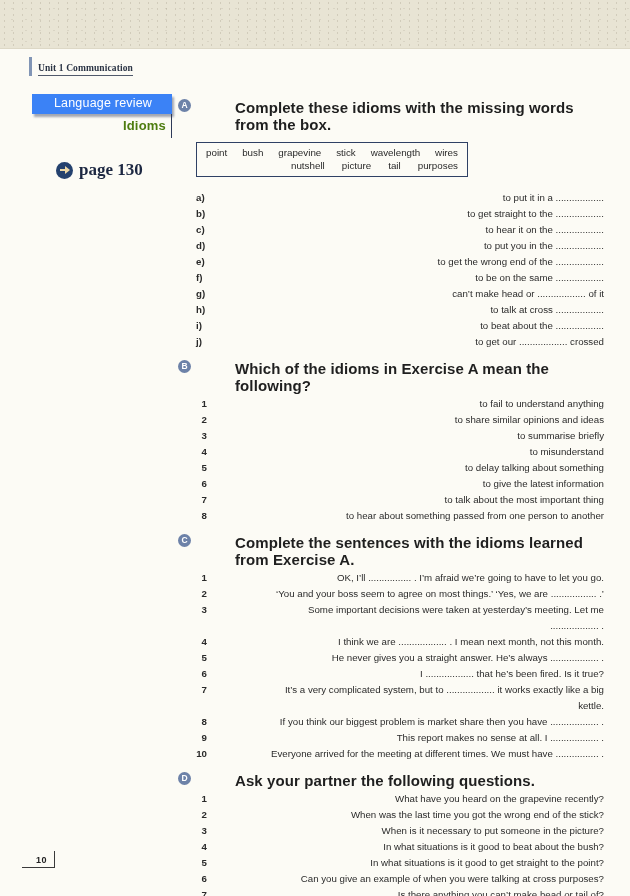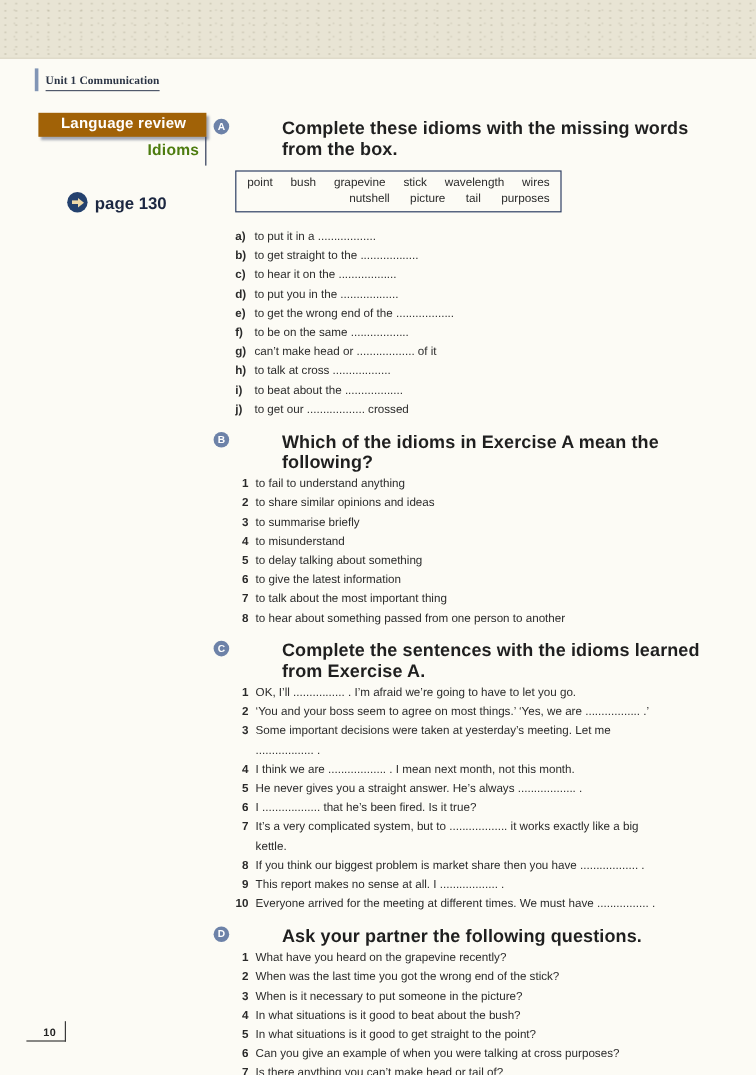--- a/index.html
+++ b/index.html
@@ -33,22 +33,22 @@
     font-size:9.5px; font-weight:bold; color:#2b3445;
     padding-bottom:2px;
     border-bottom:1.2px solid #50596b;
     letter-spacing:.1px;
     font-family:Liberation Serif, serif;
   }
   
   .sidebar { position:absolute; left:32px; top:94px; width:140px; }
   .lr-tab {
     display:block;
-    background:#a16207;
-    color:#fff; font-weight:bold; font-size:12.5px;
+    background:#3b82f6;
+    color:#fff; font-weight:normal; font-size:12.5px;
     text-align:center;
     padding:2px 6px 4px 8px;
     box-shadow:2px 3px 2px rgba(55,65,95,.45);
     letter-spacing:.2px;
   }
   .idioms-wrap {
     border-right:1.6px solid #2e3a58;
     padding:2px 5px 4px 0;
     text-align:right;
   }
@@ -61,22 +61,22 @@
     flex:0 0 17px;
   }
   .arrow-shaft { position:relative; width:5px; height:2.6px; background:#eed9a9; margin-right:4px; }
   .arrow-shaft::after {
     content:""; position:absolute; left:5px; top:-2.6px;
     border-left:5px solid #eed9a9;
     border-top:4px solid transparent;
     border-bottom:4px solid transparent;
   }
   .page-ref-label {
-    font-family:Liberation Sans, sans-serif;
-    font-weight:bold; font-size:14px; color:#1c2741;
+    font-family:Liberation Serif, serif;
+    font-weight:bold; font-size:17px; color:#1c2741;
   }
   
   .main { position:absolute; left:178px; top:98px; width:426px; }
   .exercise { margin-bottom:9px; }
   .ex-header { display:flex; align-items:flex-start; gap:6px; margin-bottom:2px; }
   .badge {
     width:13px; height:13px; border-radius:50%;
     background:#6d82a8; color:#fff;
     font-size:8.5px; font-weight:bold;
     display:flex; align-items:center; justify-content:center;
@@ -89,21 +89,21 @@
     width:272px;
     padding:4px 9px 5px;
     font-size:9.8px; color:#2a2a2a;
   }
   .word-row1 { display:flex; justify-content:space-between; }
   .word-row2 { display:flex; justify-content:flex-end; gap:17px; margin-top:2px; }
   .item-list { list-style:none; margin-left:18px; }
   .item { display:flex; line-height:16px; font-size:9.7px; }
   .item-label { font-weight:bold; flex:0 0 16px; color:#2a2a2a; }
   .num .item-label { flex:0 0 11px; text-align:right; margin-right:6px; }
-  .item-text { flex:1; white-space:pre-wrap; color:#2b2b2b; }
+  .item-text { flex:1; white-space:pre-wrap; color:#2b2b2b;text-align:right; }
   
   .page-num-box {
     position:absolute; left:22px; top:851px;
     border-bottom:1.5px solid #3a3a3a;
     border-right:1.5px solid #3a3a3a;
     padding:4px 7px 2px 14px;
     font-size:9px; font-weight:bold; color:#222;
     letter-spacing:.5px;
   }
 </style>

